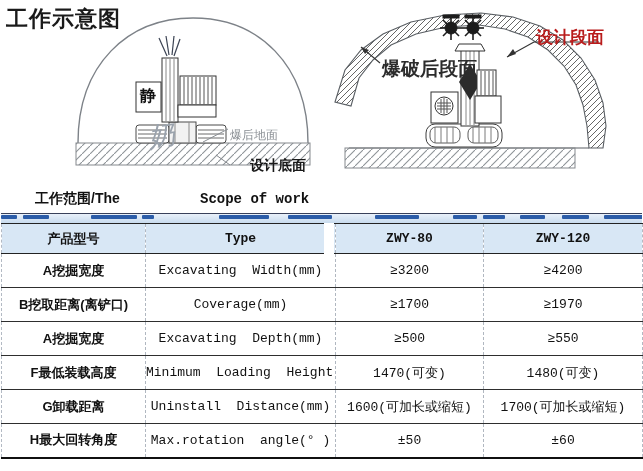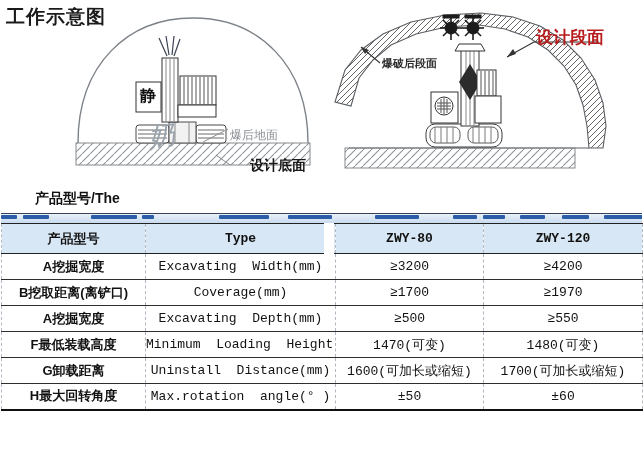--- a/index.html
+++ b/index.html
@@ -1,51 +1,51 @@
 <!DOCTYPE html>
 <html><head>
 <meta charset="utf-8">
 <style>
   * { margin:0; padding:0; box-sizing:border-box; }
   html,body { width:643px; height:471px; background:#fff; overflow:hidden;
     font-family:"Liberation Sans", sans-serif; color:#111; }
   .stage { position:relative; width:643px; height:471px; background:#fff; }
 
-  .page-title { position:absolute; left:6px; top:4px; font-size:19px; font-weight:bold;
+  .page-title { position:absolute; left:6px; top:4px; font-size:22px; font-weight:bold;
     letter-spacing:1px; color:#1a1a1a; }
 
   .diagram-svg { position:absolute; }
   .svg-left  { left:58px;  top:10px; }
   .svg-right { left:331px; top:6px; }
 
   .dlabel { position:absolute; font-size:12px; white-space:nowrap; }
   .lbl-ground  { left:230px; top:127px; color:#8a8f94; }
   .lbl-bottom  { left:250px; top:157px; font-weight:bold; font-size:14px; color:#1a1a1a;font-family:Liberation Serif, serif; }
-  .lbl-blast   { left:382px; top:56px;  font-weight:bold; color:#2c2c2c; font-size:11px; }
+  .lbl-blast   { left:382px; top:56px;  font-weight:bold; color:#2c2c2c; font-size:19px; }
   .lbl-design  { left:536px; top:26px;  font-weight:bold; color:#b91c1c; font-size:17px; }
   .lbl-machine { left:140px; top:86px;  font-size:16px; font-weight:bold; color:#111; }
   .lbl-mark    { left:148px; top:118px; font-size:27px; color:#9aa2ac; font-style:italic;
                  transform:rotate(-8deg); }
 
   .caption-cn { position:absolute; left:35px;  top:190px; font-size:14px; font-weight:bold; }
   .caption-en { position:absolute; left:200px; top:191px; font-size:14px; font-weight:bold;
     font-family:"Liberation Mono", monospace; }
 
   .table-wrap { position:absolute; left:1px; top:213px; width:641px; }
   .stripe { position:relative; height:10px; border-top:1px solid #39415a;
     background:linear-gradient(#e9f1fa,#c8dbee); overflow:hidden; }
   .dash { position:absolute; top:1px; height:4px; background:#2b5ca8; border-radius:1px; }
 
   table.spec { width:641px; border-collapse:collapse; table-layout:fixed;
     border-left:1px dashed #b3bac4; border-right:1px dashed #b3bac4;
     border-top:1px solid #222; border-bottom:2px solid #101010;padding-left:12px; }
   table.spec th, table.spec td { text-align:center; vertical-align:middle; overflow:hidden; }
   table.spec th { height:30px; background:#d8e7f5; border-bottom:1px solid #222;
     font-size:13px; font-weight:bold; }
-  table.spec td { height:26px; border-top:1px solid #2e2e2e; background:#fff; font-size:13px; }
+  table.spec td { height:34px; border-top:1px solid #2e2e2e; background:#fff; font-size:13px; }
   table.spec th + th, table.spec td + td { border-left:1px dashed #b0b7c0; }
   .cn  { font-weight:bold; font-size:12.5px; }
   .mono{ font-family:"Liberation Mono", monospace; white-space:pre; font-size:12.5px;margin-left:47px; }
   .val { font-family:"Liberation Mono", monospace; white-space:pre; font-size:13px; }
   .header-gap { position:absolute; left:323px; top:10px; width:10px; height:32px; background:#fff; }
 </style>
 </head>
 <body>
 
 <div class="stage">
@@ -189,21 +189,22 @@
     <path d="M176,51 L185,48 L182,43 Z" fill="#333"></path>
   </svg>
 
   <div class="dlabel lbl-machine">静</div>
   <div class="dlabel lbl-mark">奶</div>
   <div class="dlabel lbl-ground">爆后地面</div>
   <div class="dlabel lbl-bottom">设计底面</div>
   <div class="dlabel lbl-blast">爆破后段面</div>
   <div class="dlabel lbl-design">设计段面</div>
 
-  <div class="caption-cn">产品型号/The</div>
+  <div class="caption-cn">工作范围/The</div>
+  <div class="caption-en">Scope of work</div>
 
   <div class="table-wrap">
     <div class="stripe">
       <span class="dash" style="left:0;width:16px"></span>
       <span class="dash" style="left:22px;width:26px"></span>
       <span class="dash" style="left:90px;width:46px"></span>
       <span class="dash" style="left:141px;width:12px"></span>
       <span class="dash" style="left:218px;width:50px"></span>
       <span class="dash" style="left:287px;width:44px"></span>
       <span class="dash" style="left:374px;width:44px"></span>

